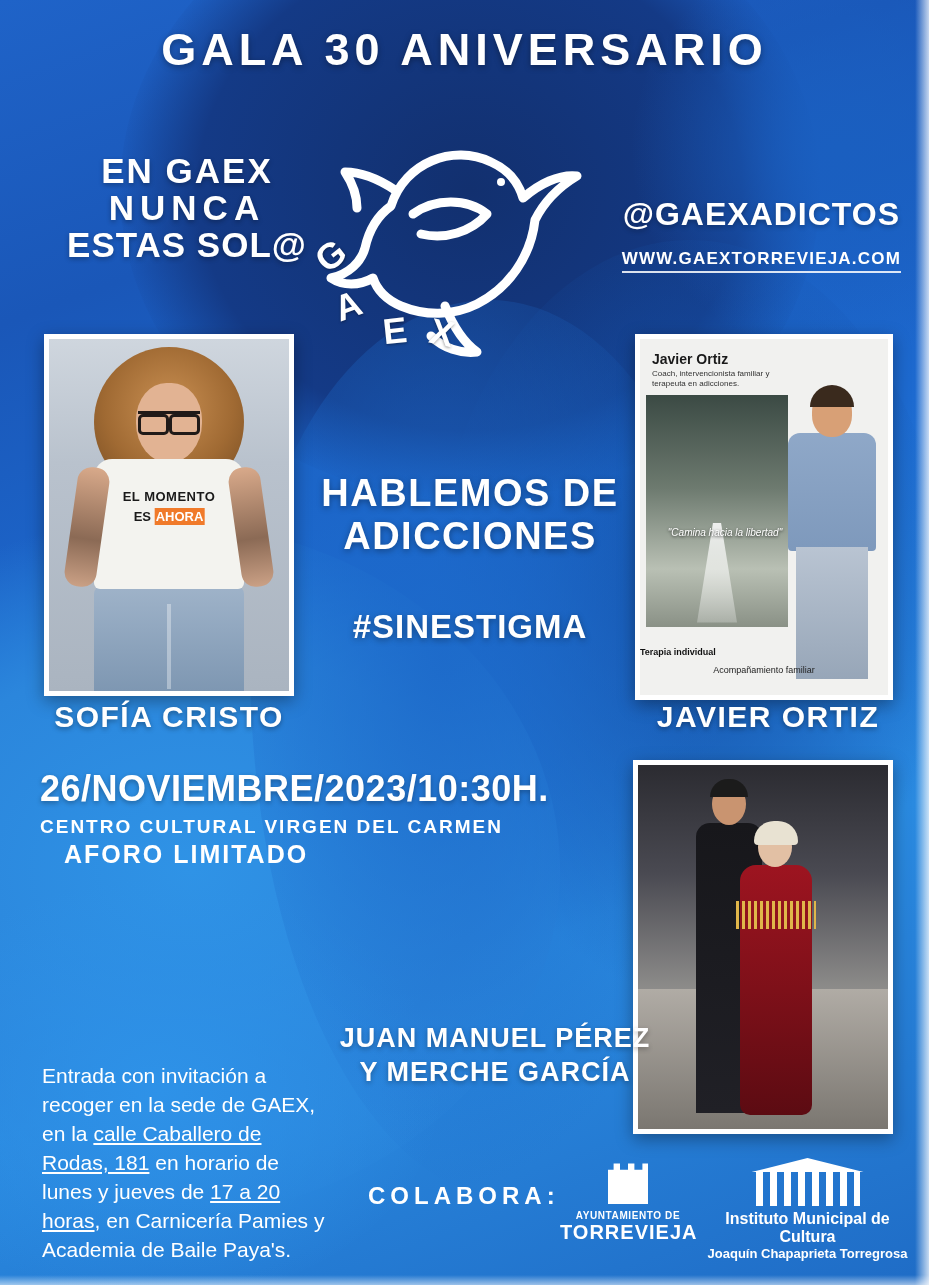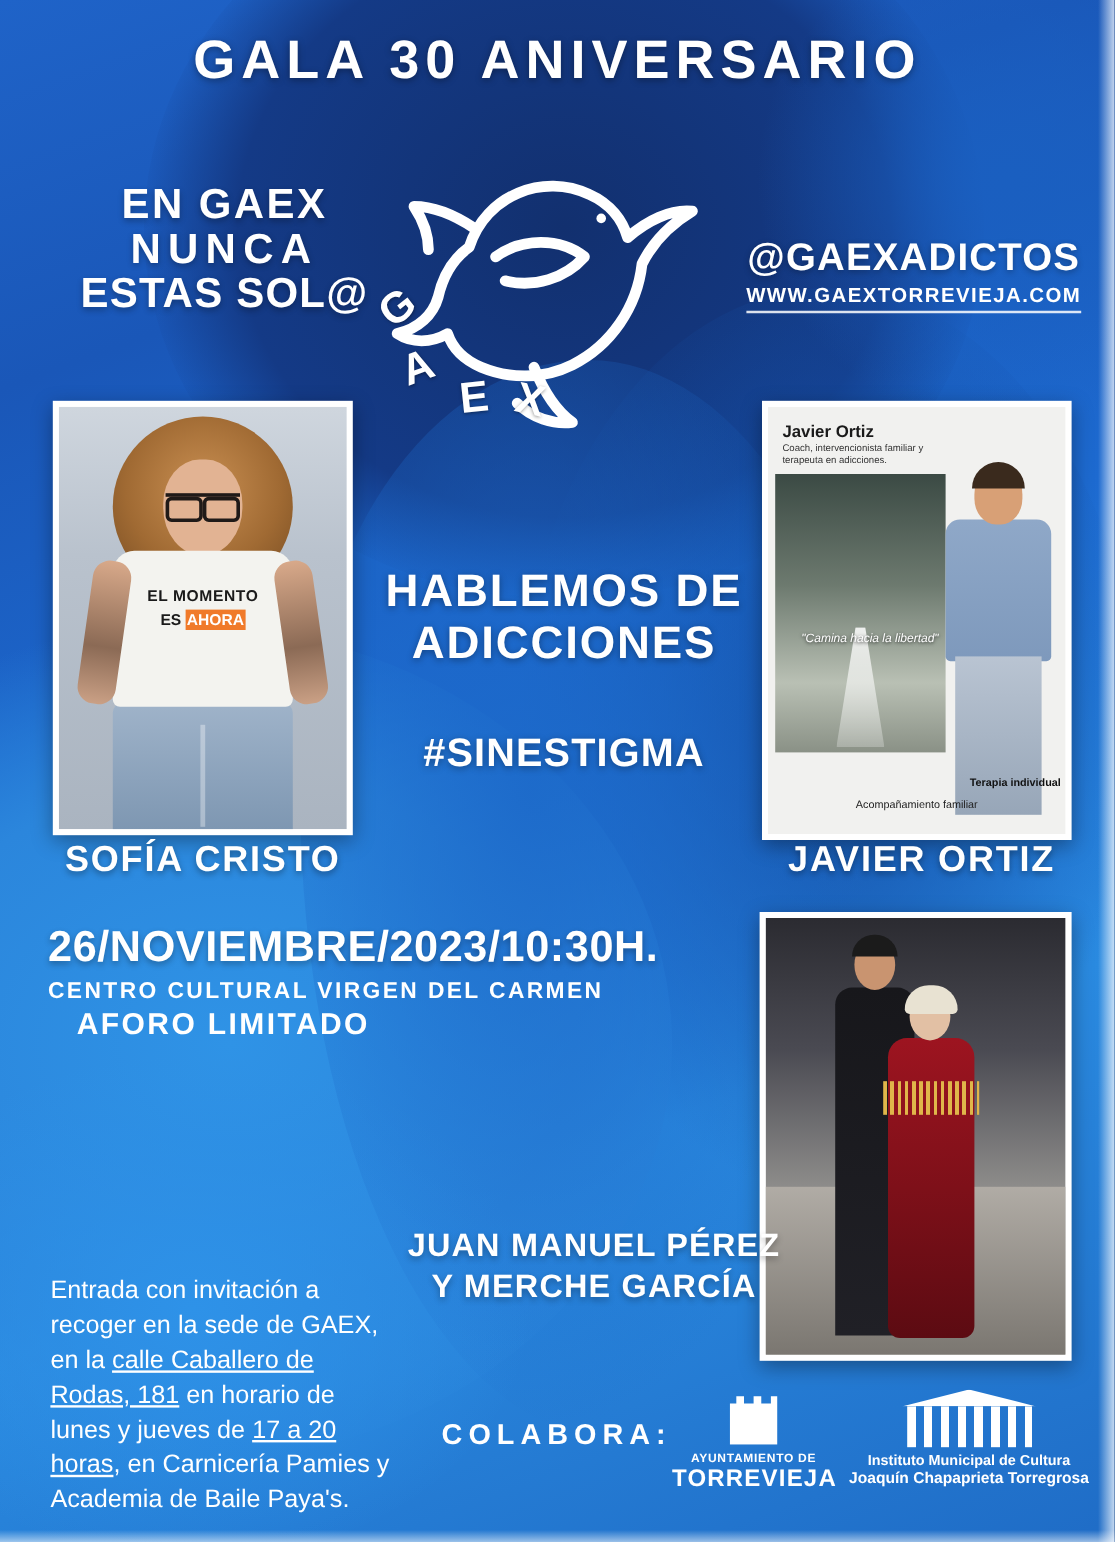--- a/index.html
+++ b/index.html
@@ -100,21 +100,21 @@
     font-size: 32px;
     font-weight: 700;
     letter-spacing: 1px;
     text-shadow: 0 2px 5px rgba(0,0,0,0.3);
   }
   .social .site {
     color: #ffffff;
     font-size: 17px;
     font-weight: 700;
     letter-spacing: 1.2px;
-    margin-top: 4px;
+    margin-top: 16px;
     border-bottom: 2px solid rgba(255,255,255,0.85);
     display: inline-block;
     padding-bottom: 2px;
   }
 
   
   .logo {
     position: absolute;
     top: 110px; left: 295px;
     width: 300px; height: 270px;
@@ -255,21 +255,21 @@
     position: absolute; left: 12px; top: 30px; width: 128px;
     font-size: 8px; line-height: 1.25; color: #333333;
   }
   .jav-quote {
     position: absolute; left: 10px; top: 188px; width: 150px;
     font-size: 10px; font-style: italic; color: #ffffff; text-align: center;
     text-shadow: 0 1px 3px rgba(0,0,0,0.8);
   }
   .jav-foot1 {
     position: absolute; left: 0; right: 4px; bottom: 38px;
-    text-align: right; font-size: 9px; font-weight: 700; color: #111111;
+    text-align: left; font-size: 9px; font-weight: 700; color: #111111;
   }
   .jav-foot2 {
     position: absolute; left: 0; right: 0; bottom: 20px;
     text-align: center; font-size: 9px; color: #222222;
   }
 
   
   #frame-dancers { right: 36px; top: 760px; width: 250px; height: 364px; }
   .dan-bg {
     position: absolute; inset: 0;
@@ -450,21 +450,21 @@
   .logo-imc .roof {
     position: absolute; left: 0; top: 0; width: 112px; height: 14px;
     background: #ffffff;
     clip-path: polygon(50% 0, 100% 100%, 0 100%);
   }
   .logo-imc .cols {
     position: absolute; left: 4px; top: 14px; width: 104px; height: 34px;
     background: repeating-linear-gradient(90deg, #ffffff 0 7px, rgba(255,255,255,0) 7px 14px);
   }
   .logo-imc .l1 {
-    color: #ffffff; font-size: 12px; font-weight: 700;
+    color: #ffffff; font-size: 16px; font-weight: 700;
   }
   .logo-imc .l2 {
     color: #ffffff; font-size: 13px; font-weight: 700;
   }
 </style>
 </head>
 <body>
 
 <div id="poster">
 

